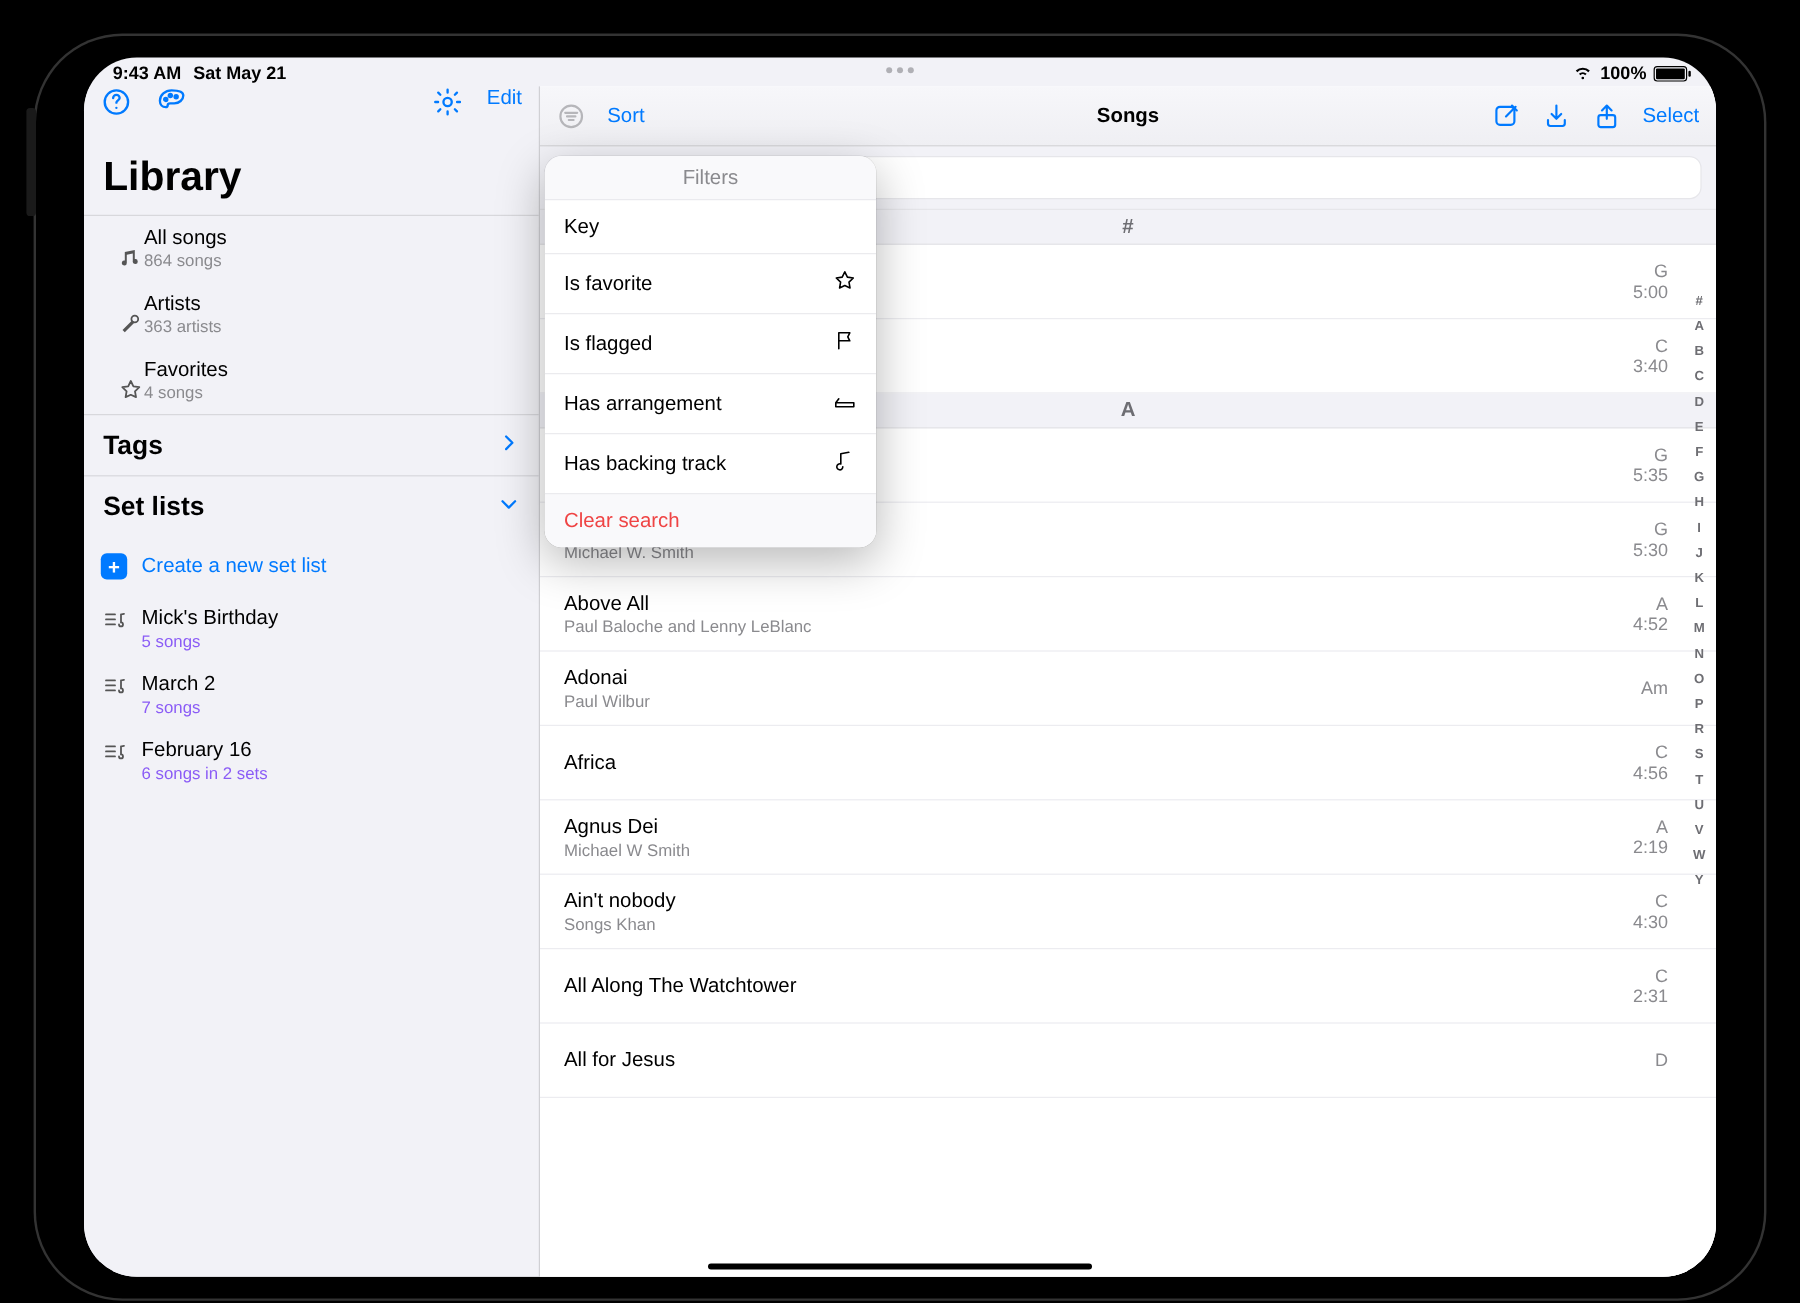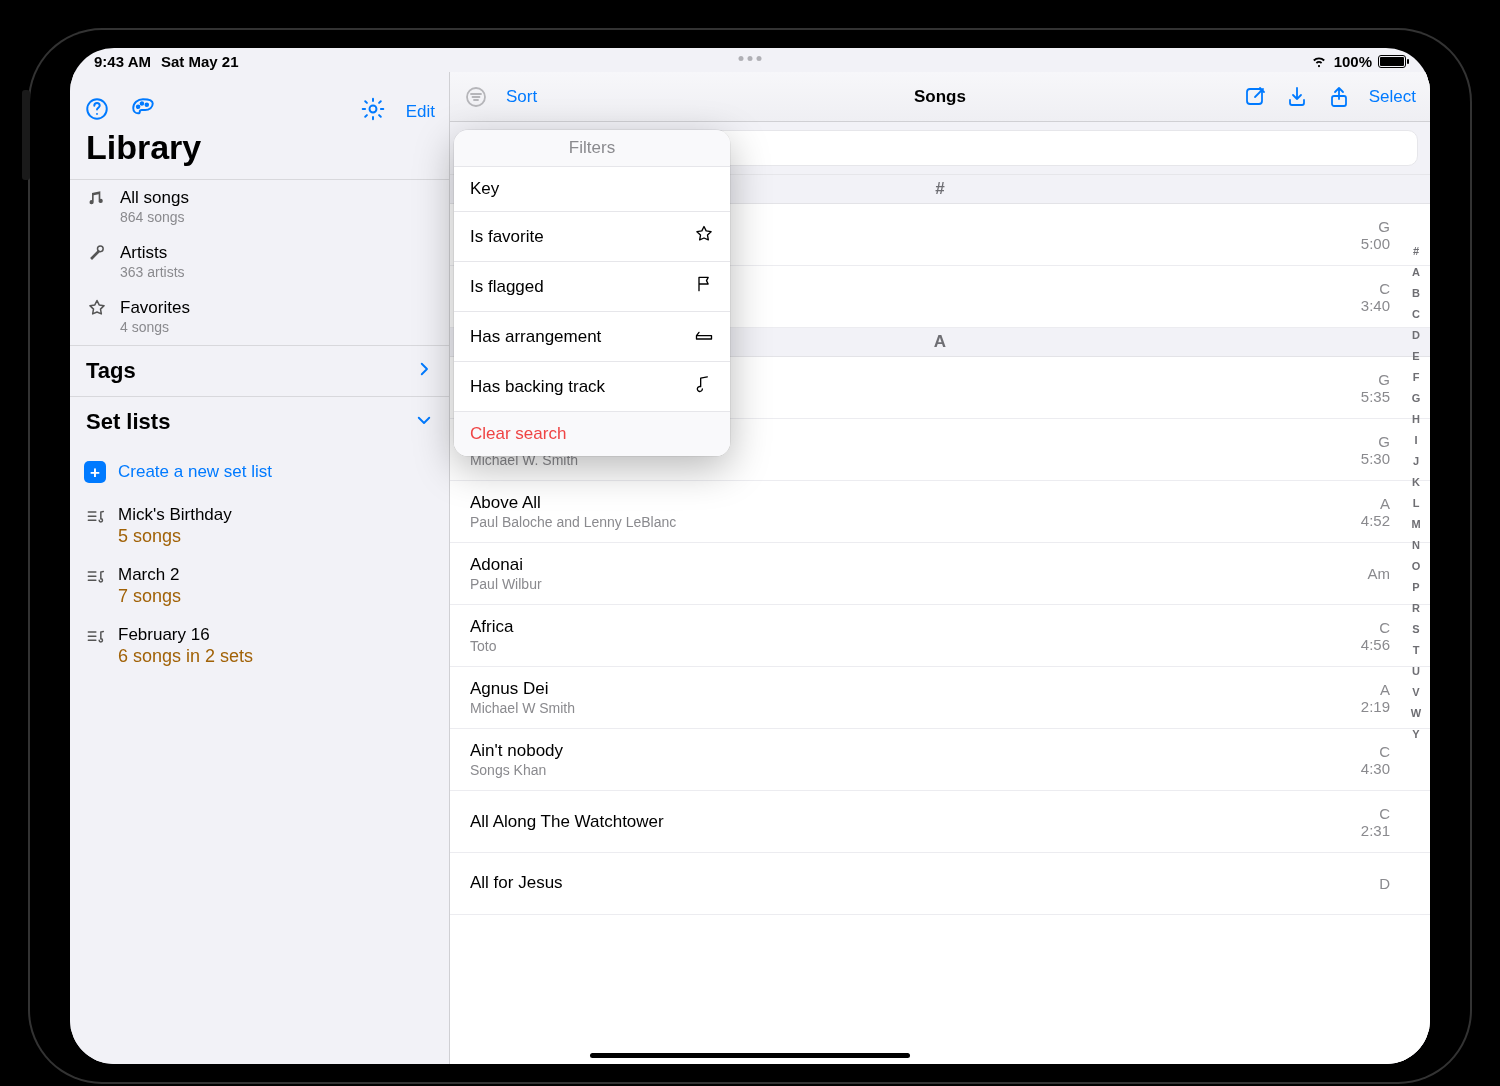--- a/index.html
+++ b/index.html
@@ -55,47 +55,47 @@
 
   
   .home-ind { position:absolute; bottom:6px; left:50%; transform:translateX(-50%); width:320px; height:5px; background:#000; border-radius:3px; }
 
   
   .split { position:absolute; top:24px; bottom:0; left:0; right:0; display:flex; }
   .left-pane { width:380px; background:#f2f2f7; border-right:1px solid #d0d0d4; display:flex; flex-direction:column; }
   .right-pane { flex:1; background:#fff; position:relative; display:flex; flex-direction:column; }
 
   
-  .ltoolbar { height:50px; display:flex; align-items:flex-end; padding:0 14px; gap:20px; }
+  .ltoolbar { height:50px; display:flex; align-items:flex-start; padding:0 14px; gap:20px; }
   .ltoolbar .spacer { flex:1; }
   .tb-btn { color:#007aff; font-size:17px; display:flex; align-items:center; cursor:pointer; }
   .tb-btn svg { width:26px; height:26px; }
 
   .lib-title { font-size:34px; font-weight:700; padding:6px 16px 12px; color:#000; }
 
   .lib-list { border-top:1px solid #d8d8dc; border-bottom:1px solid #d8d8dc; }
-  .lib-item { display:flex; align-items:flex-start; gap:12px; padding:8px 16px 10px; cursor:pointer; }
+  .lib-item { display:flex; align-items:flex-end; padding:8px 28px 10px; cursor:pointer; }
   .lib-item .txt { flex:1; }
   .lib-item .lbl { font-size:17px; color:#000; }
   .lib-item .sub { font-size:14px; color:#8a8a8e; margin-top:1px; }
   .lib-item .ic { width:22px; display:flex; justify-content:center; color:#555; }
   .lib-item .ic svg { width:20px; height:20px; }
 
   .section-row { display:flex; align-items:center; padding:12px 16px; font-size:22px; font-weight:600; color:#000; border-bottom:1px solid #d8d8dc; cursor:pointer; }
   .section-row .chev { margin-left:auto; color:#007aff; }
   .section-row .chev svg { width:18px; height:18px; }
 
   .create-row { display:flex; align-items:center; gap:12px; padding:14px 14px; color:#007aff; font-size:17px; cursor:pointer; }
   .plus-badge { width:22px; height:22px; border-radius:5px; background:#007aff; color:#fff; display:flex; align-items:center; justify-content:center; font-weight:700; font-size:17px; line-height:1; }
 
   .setlist-item { display:flex; gap:12px; padding:8px 14px 10px; cursor:pointer; }
   .setlist-item .ic { width:22px; display:flex; justify-content:center; color:#555; margin-top:2px; }
   .setlist-item .ic svg { width:20px; height:20px; }
   .setlist-item .lbl { font-size:17px; color:#000; }
-  .setlist-item .sub { font-size:18px; color:#a16207; margin-top:1px; }
+  .setlist-item .sub { font-size:14px; color:#8b5cf6; margin-top:1px; }
 
   
   .rtoolbar { height:50px; display:flex; align-items:center; padding:0 14px; gap:18px; background:linear-gradient(#f7f7fa,#efeff3); border-bottom:1px solid #d0d0d4; position:relative; }
   .rtoolbar .title { position:absolute; left:0; right:0; text-align:center; font-size:17px; font-weight:600; color:#000; pointer-events:none; }
   .rtoolbar .left-group, .rtoolbar .right-group { display:flex; align-items:center; gap:18px; z-index:1; }
   .rtoolbar .right-group { margin-left:auto; }
   .rtb { color:#007aff; font-size:17px; display:flex; align-items:center; cursor:pointer; }
   .rtb svg { width:24px; height:24px; }
   .rtb.dim { color:#b6b6ba; }
 
@@ -393,21 +393,20 @@
                   <div class="sa">Paul Wilbur</div>
                 </div>
                 <div class="rt">
                   <span class="key">Am</span>
                   <span class="dur"></span>
                 </div>
               </div>
               <div class="song-row">
                 <div class="meta">
                   <div class="st">Africa</div>
-                  <div class="sa">Toto</div>
                 </div>
                 <div class="rt">
                   <span class="key">C</span>
                   <span class="dur">4:56</span>
                 </div>
               </div>
               <div class="song-row">
                 <div class="meta">
                   <div class="st">Agnus Dei</div>
                   <div class="sa">Michael W Smith</div>

